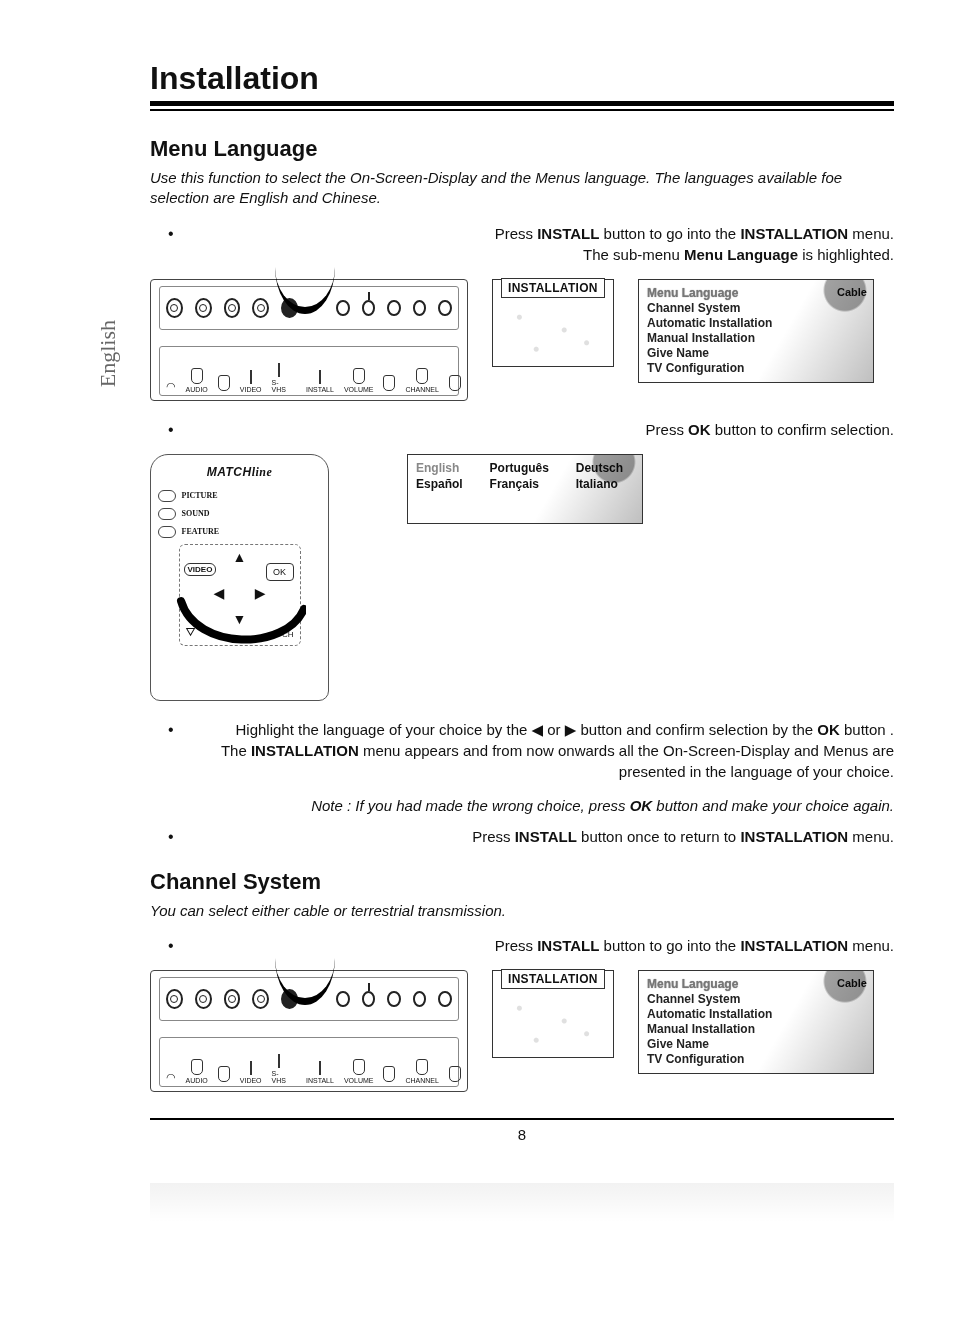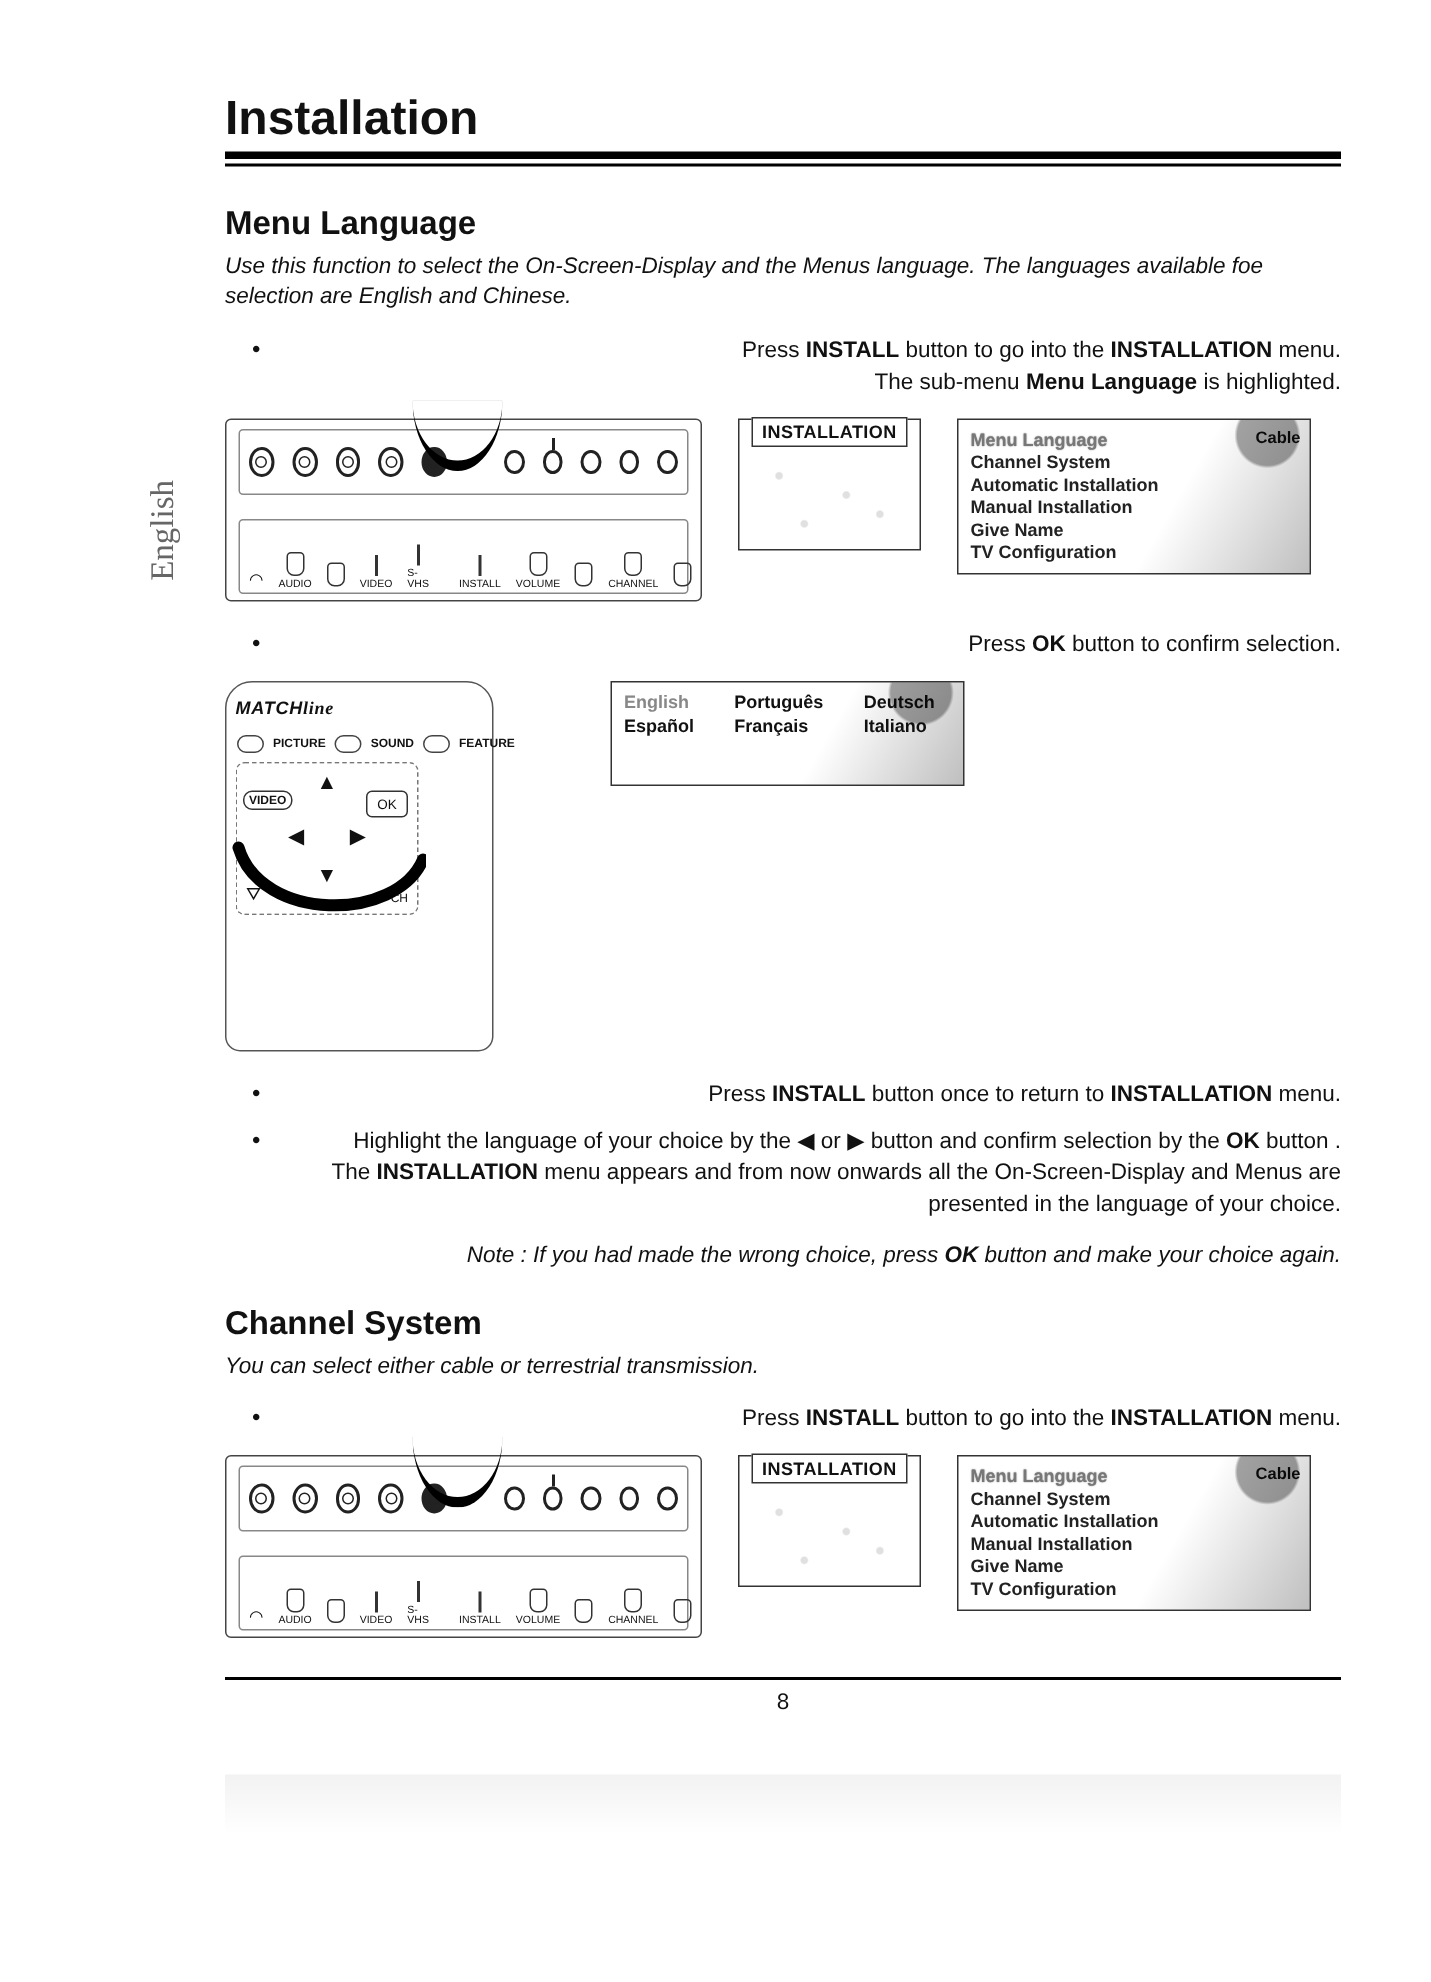--- a/index.html
+++ b/index.html
@@ -71,25 +71,25 @@
     font-size:12px; padding:6px 6px 6px 8px;
   }
   .menu .shadow{position:absolute; inset:0; background:
     linear-gradient(120deg, rgba(0,0,0,.0) 60%, rgba(0,0,0,.25) 100%),
     radial-gradient(circle at 88% 10%, rgba(0,0,0,.35) 0 20px, transparent 22px);
     pointer-events:none;}
   .menu .item{ font-family:Arial Narrow,Arial,sans-serif; font-weight:bold; color:#222; line-height:1.25;}
   .menu .item.sel{ color:#777; text-shadow:0 0 1px #777; }
   .menu .right{position:absolute; right:6px; top:6px; font-size:11px; font-weight:bold;}
   .remote{
-    width:165px; height:225px; border:1px solid #555; border-radius:18px 18px 10px 10px; display:flex; flex-direction:column; align-items:flex-start; padding:10px 6px; position:relative; background:#fff;
+    width:165px; height:225px; border:1px solid #555; border-radius:18px 18px 10px 10px; display:flex; flex-direction:column; align-items:center; padding:10px 6px; position:relative; background:#fff;
   }
   .remote .brand{font-style:italic; font-weight:bold; font-size:12px; letter-spacing:.5px;}
   .remote .brand .m{font-family:serif; font-style:italic;}
-  .remote .col{display:flex;flex-direction:row;align-items:flex-start; gap:6px; margin-top:10px; width:100%; padding-left:1px;}
+  .remote .col{display:flex;flex-direction:column;align-items:flex-start; gap:6px; margin-top:10px; width:100%; padding-left:1px;font-family:Liberation Serif, serif;}
   .remote .rbtn{width:16px;height:10px;border:1px solid #444;border-radius:6px;}
   .remote .rlabel{font-size:8px; font-weight:bold; margin-left:6px;}
   .remote .rrow{display:flex;align-items:center;}
   .remote .dpad{margin-top:6px; width:120px;height:100px; border:1px dashed #777; border-radius:6px; display:flex; align-items:center; justify-content:center; position:relative;}
   .remote .ok{width:26px;height:16px;border:1px solid #333;border-radius:4px; font-size:9px; display:flex;align-items:center;justify-content:center; position:absolute; right:6px; top:18px;}
   .remote svg{position:absolute;}
   .lang-grid{display:grid; grid-template-columns:repeat(3,auto); gap:2px 14px;}
   .lang-grid span{font-size:12px; font-weight:bold; font-family:Arial Narrow,Arial,sans-serif;}
   .lang-grid span.sel{color:#888;}
   .footer-line{border-top:2px solid #000; margin-top:26px; padding-top:6px; text-align:center; font-size:15px;}
@@ -241,26 +241,26 @@
         <span>Español</span>
         <span>Français</span>
         <span>Italiano</span>
       </div>
       <div class="shadow"></div>
     </div>
   </div>
 
   <ul class="steps">
     <li>
-      <span>Press </span><b>INSTALL</b><span> button once to return to </span><b>INSTALLATION</b><span> menu.</span>
-    </li>
-    <li>
       <span>Highlight the language of your choice by the </span><span>◀</span><span> or </span><span>▶</span><span> button and confirm selection by the </span><b>OK</b><span> button .</span><br>
       <span>The </span><b>INSTALLATION</b><span> menu appears and from now onwards all the On-Screen-Display and Menus are presented in the language of your choice.</span>
       <p style="margin-top:14px"><span>Note : If you had made the wrong choice, press </span><b>OK</b><span> button and make your choice again.</span></p>
+    </li>
+    <li>
+      <span>Press </span><b>INSTALL</b><span> button once to return to </span><b>INSTALLATION</b><span> menu.</span>
     </li>
   </ul>
 
   <h2>Channel System</h2>
   <p>You can select either cable or terrestrial transmission.</p>
 
   <ul class="steps">
     <li>
       <span>Press </span><b>INSTALL</b><span> button to go into the </span><b>INSTALLATION</b><span> menu.</span>
     </li>

